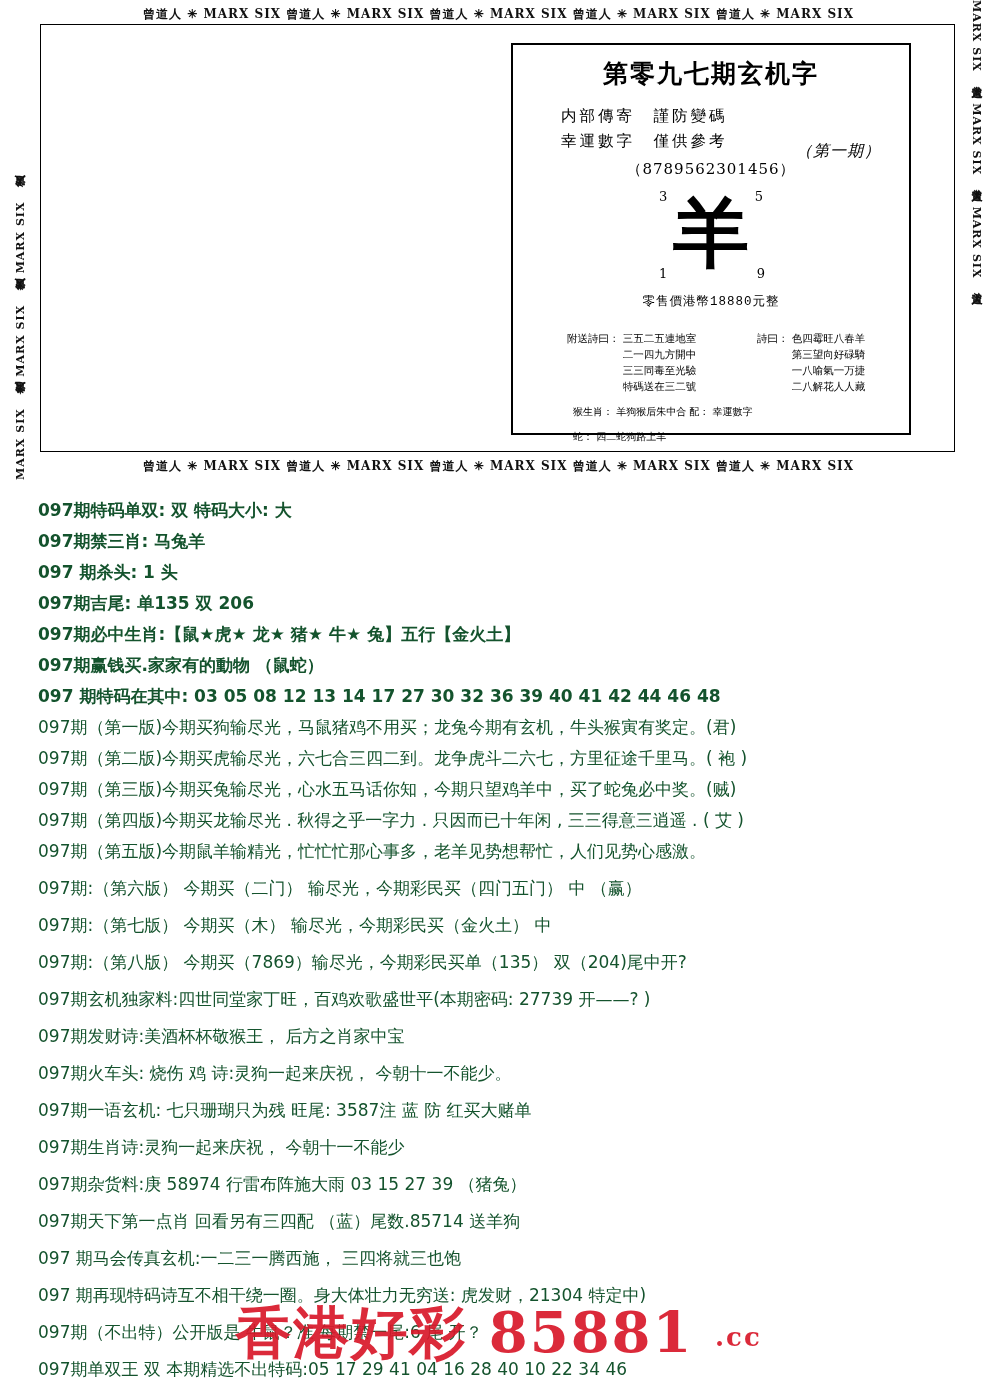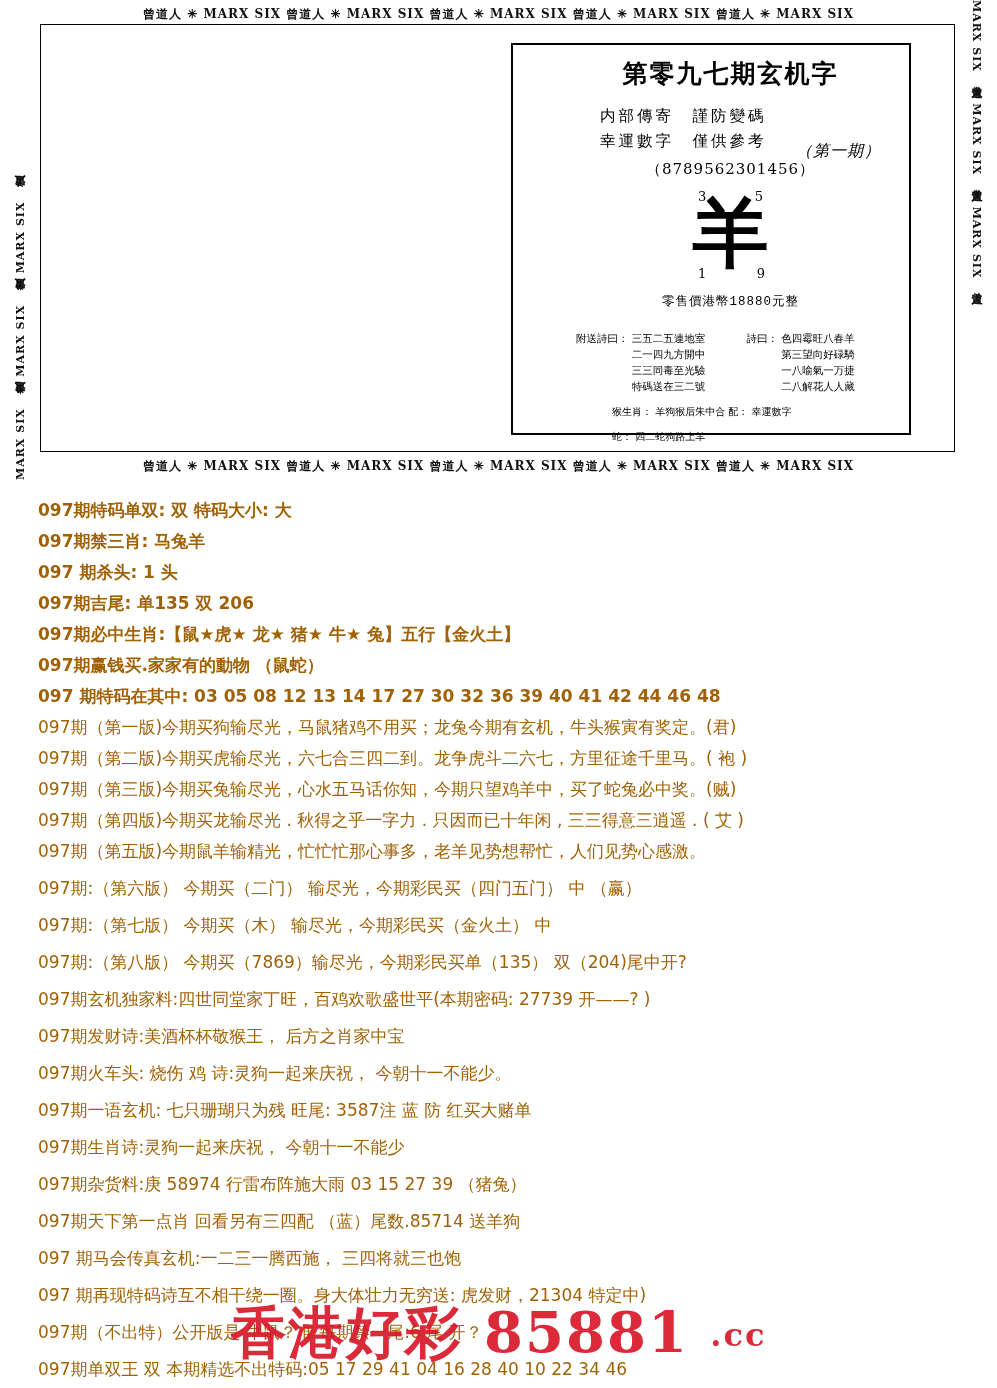--- a/index.html
+++ b/index.html
@@ -81,21 +81,21 @@
     font-weight:bold;font-size:34px;letter-spacing:10px;
     color:#050505;
   }
   .portrait-note{
     position:absolute;left:8px;top:360px;width:400px;
     font-size:10.5px;line-height:16px;color:#1a1a1a;
   }
   
   .right-panel{
     position:absolute;left:470px;top:18px;width:400px;height:392px;
-    border:2px solid #000;box-sizing:border-box;background:#fff;padding-left:39px;
+    border:2px solid #000;box-sizing:border-box;background:#fff;
   }
   .rp-title{
     margin-top:12px;text-align:center;
     font-family:"DejaVu Serif","Liberation Serif",serif;
     font-weight:bold;font-size:25px;letter-spacing:2px;
   }
   .rp-lines{
     margin-top:14px;padding-left:48px;
     font-family:"DejaVu Serif","Liberation Serif",serif;
     font-size:15.5px;line-height:25px;letter-spacing:3px;
@@ -123,52 +123,52 @@
   .z-bl{left:146px;bottom:14px;}
   .z-br{right:144px;bottom:14px;}
   .rp-price{
     text-align:center;font-size:12.5px;letter-spacing:1px;
     font-family:Liberation Mono, monospace;
     margin-top:-2px;
   }
   .rp-poems{
     display:flex;margin-top:20px;padding:0 18px;font-size:10.5px;line-height:16px;
   }
-  .rp-poems .col{flex:1;}
+  .rp-poems .col{flex:1;margin-left:30px;}
   .rp-poems .col.left{padding-left:6px;}
   .rp-poems .col.right{padding-left:26px;}
   .rp-foot{
     margin-top:10px;padding-left:60px;font-size:10px;line-height:15px;
   }
   
   .body-text{
     position:absolute;top:495px;left:0;width:997px;
     padding:0 38px;box-sizing:border-box;
   }
   .line{
     font-size:17px;
     line-height:31px;
-    color:#a16207;
+    color:#14532d;
     white-space:nowrap;
     font-family:"DejaVu Sans","Liberation Sans",sans-serif;
   }
   .line.b{font-weight:bold;}
   .line.sp{margin-top:6px;}
   
   .watermark{
     position:absolute;left:0;bottom:16px;width:997px;text-align:center;
     font-family:"DejaVu Serif","Liberation Serif",serif;
     font-weight:bold;
     font-size:56px;
     color:#d8182a;
     letter-spacing:2px;
     opacity:.92;
     pointer-events:none;
   }
-  .watermark .small{font-size:32px;vertical-align:6px;}
+  .watermark .small{font-size:26px;vertical-align:6px;}
 </style>
 </head>
 <body>
 
 <div class="poster">
 
   <div class="border-band band-top">曾道人 ✳ MARX SIX 曾道人 ✳ MARX SIX 曾道人 ✳ MARX SIX 曾道人 ✳ MARX SIX 曾道人 ✳ MARX SIX</div>
   <div class="border-band band-bottom">曾道人 ✳ MARX SIX 曾道人 ✳ MARX SIX 曾道人 ✳ MARX SIX 曾道人 ✳ MARX SIX 曾道人 ✳ MARX SIX</div>
   <div class="border-band band-left">MARX SIX 曾道人 ✳ MARX SIX 曾道人 ✳ MARX SIX 曾道人</div>
   <div class="border-band band-right">MARX SIX 曾道人 ✳ MARX SIX 曾道人 ✳ MARX SIX 曾道人</div>

